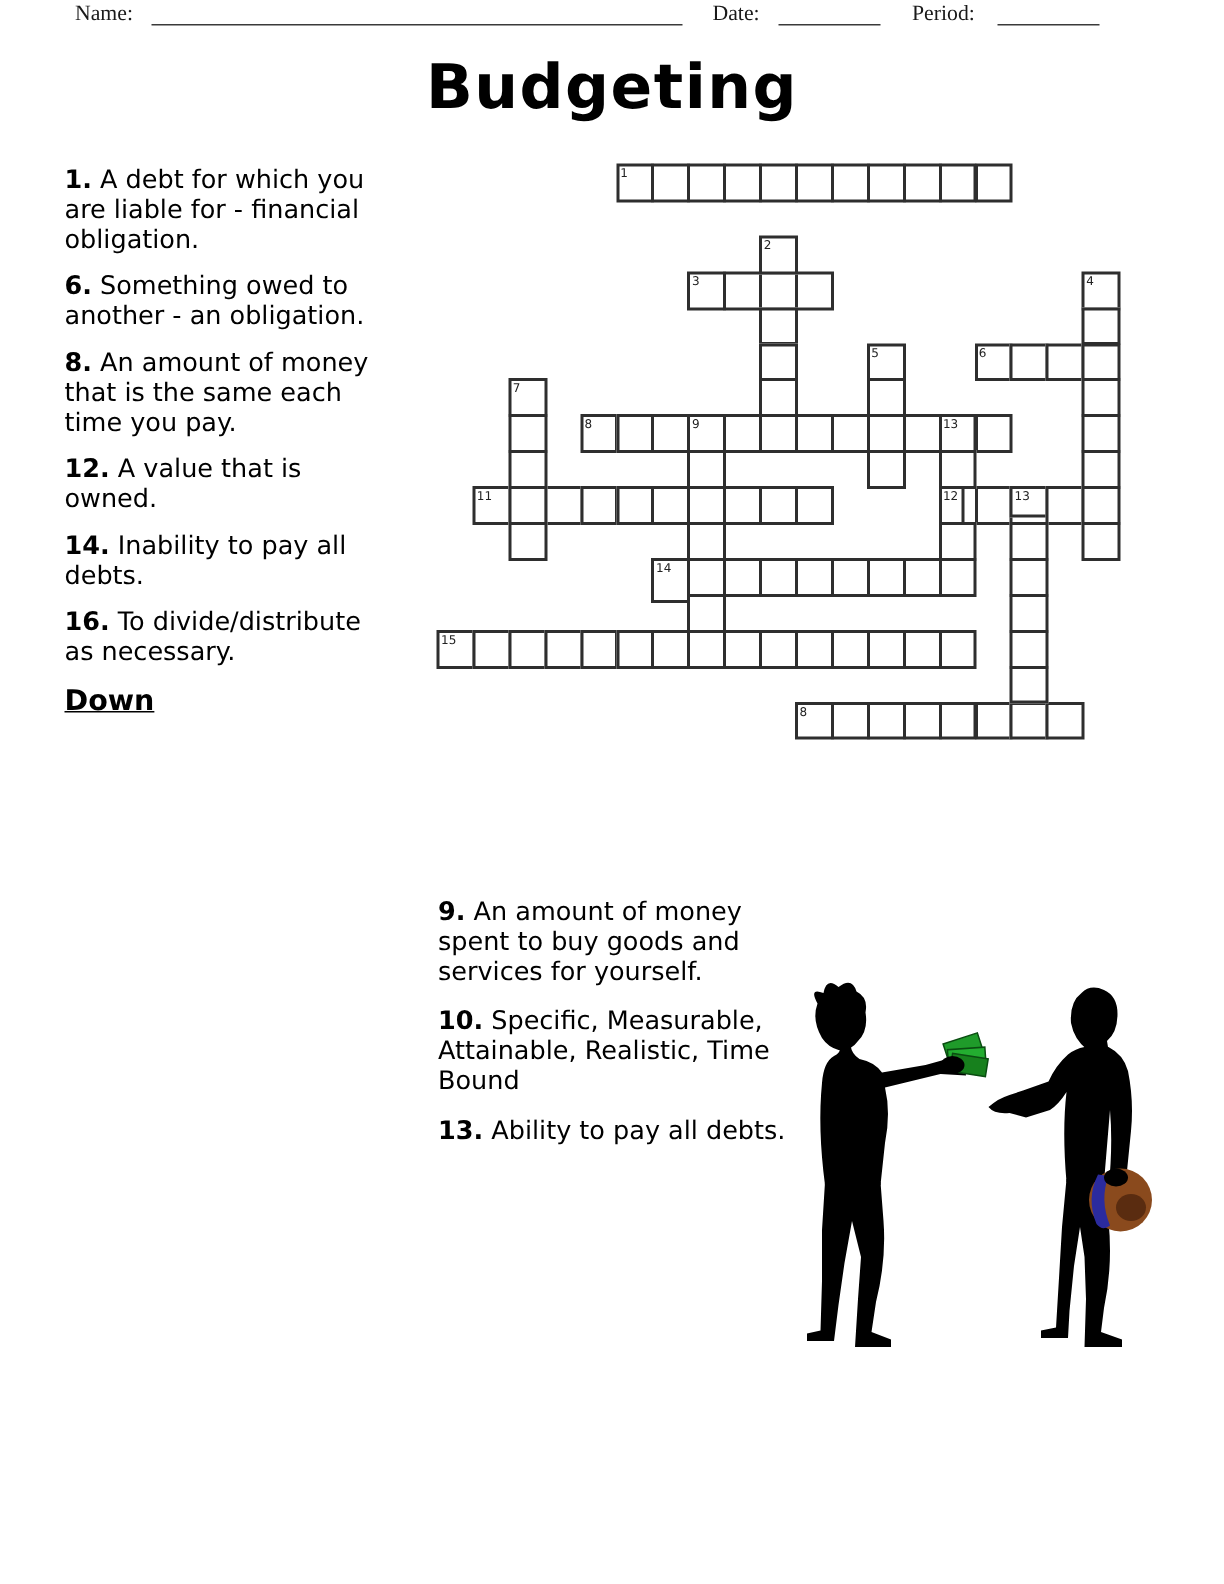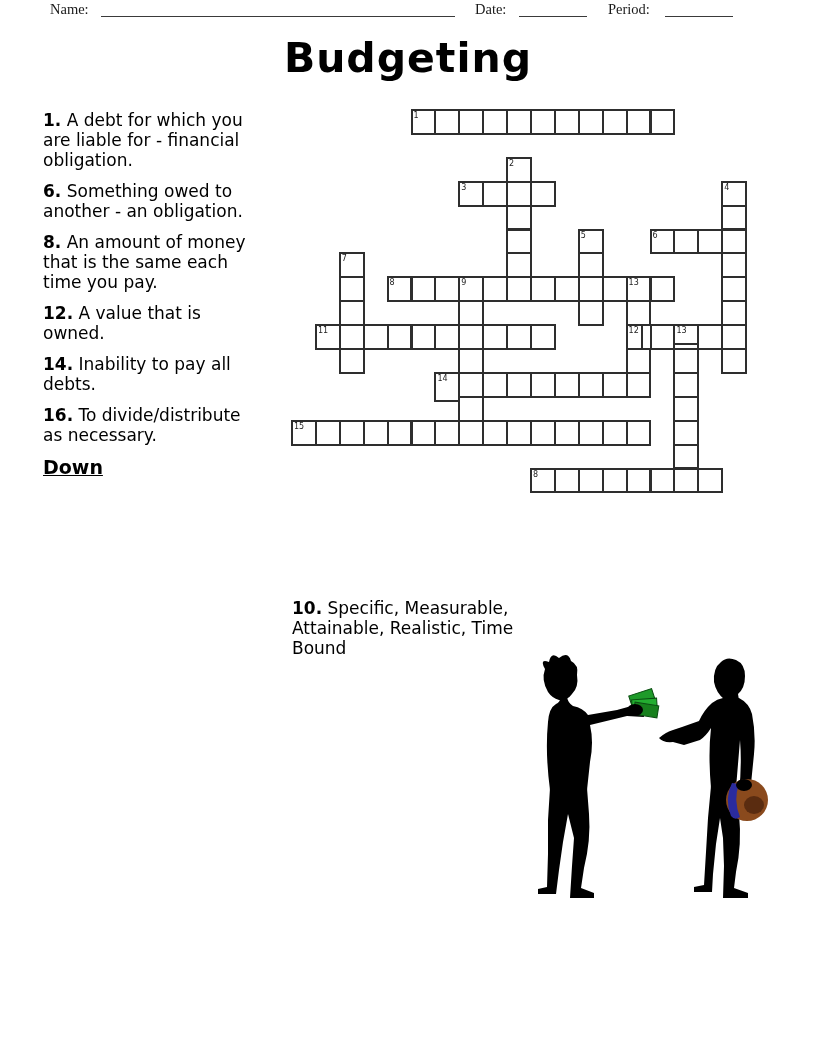--- a/index.html
+++ b/index.html
@@ -50,21 +50,23 @@
         <p class="clue"><b class="cnum">8.</b> An amount of money that is the same each time you pay.</p>
         <p class="clue"><b class="cnum">12.</b> A value that is owned.</p>
         <p class="clue"><b class="cnum">14.</b> Inability to pay all debts.</p>
         <p class="clue"><b class="cnum">16.</b> To divide/distribute as necessary.</p>
       </div>
     <h2 class="down-h">Down</h2>
   </div>
 
   <div class="clue-col clues-mid" style="left:292px;top:598px;width:232px">
     <div>
+        <p class="clue"><b class="cnum">9.</b> An amount of money spent to buy goods and services for yourself.</p>
         <p class="clue"><b class="cnum">10.</b> Specific, Measurable, Attainable, Realistic, Time Bound</p>
+        <p class="clue"><b class="cnum">13.</b> Ability to pay all debts.</p>
       </div>
   </div>
 
   <div class="grid" style="left: 292px; top: 110px; width: 454.1px; height: 382.4px;">
       <div class="cell" style="left: 118.5px; top: -1px; width: 25.9px; height: 25.9px; border-color: rgb(46, 46, 46);">
         <span class="num">1</span>
       </div>
       <div class="cell" style="left: 142.4px; top: -1px; width: 25.9px; height: 25.9px; border-color: rgb(46, 46, 46);"></div>
       <div class="cell" style="left: 166.3px; top: -1px; width: 25.9px; height: 25.9px; border-color: rgb(46, 46, 46);"></div>
       <div class="cell" style="left: 190.2px; top: -1px; width: 25.9px; height: 25.9px; border-color: rgb(46, 46, 46);"></div>

